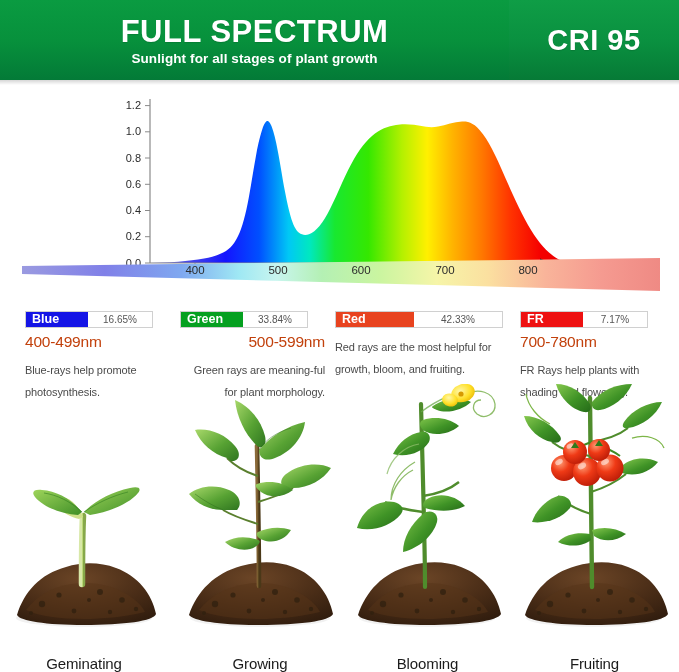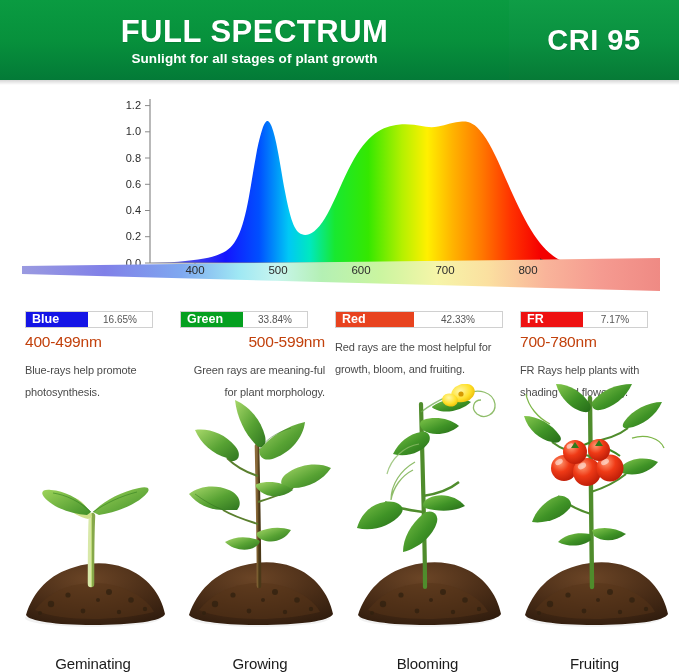--- a/index.html
+++ b/index.html
@@ -132,21 +132,21 @@
   .plants {
     position: absolute;
     left: 0; top: 372px;
     width: 679px; height: 300px;
   }
   .plant {
     position: absolute;
     top: 0; height: 300px;
     text-align: center;
   }
-  .plant-0 { left: 13px;   width: 160px; }
+  .plant-0 { left: 4px;   width: 160px; }
   .plant-1 { left: 175px; width: 170px; }
   .plant-2 { left: 345px; width: 165px; }
   .plant-3 { left: 512px; width: 165px; }
   .plant-art { position: absolute; left: 0; bottom: 26px; width: 100%; height: 262px; }
   .plant-label {
     position: absolute;
     left: 0; bottom: 0; width: 100%;
     font-size: 15px;
     color: #1b1b1b;
     letter-spacing: -0.1px;

